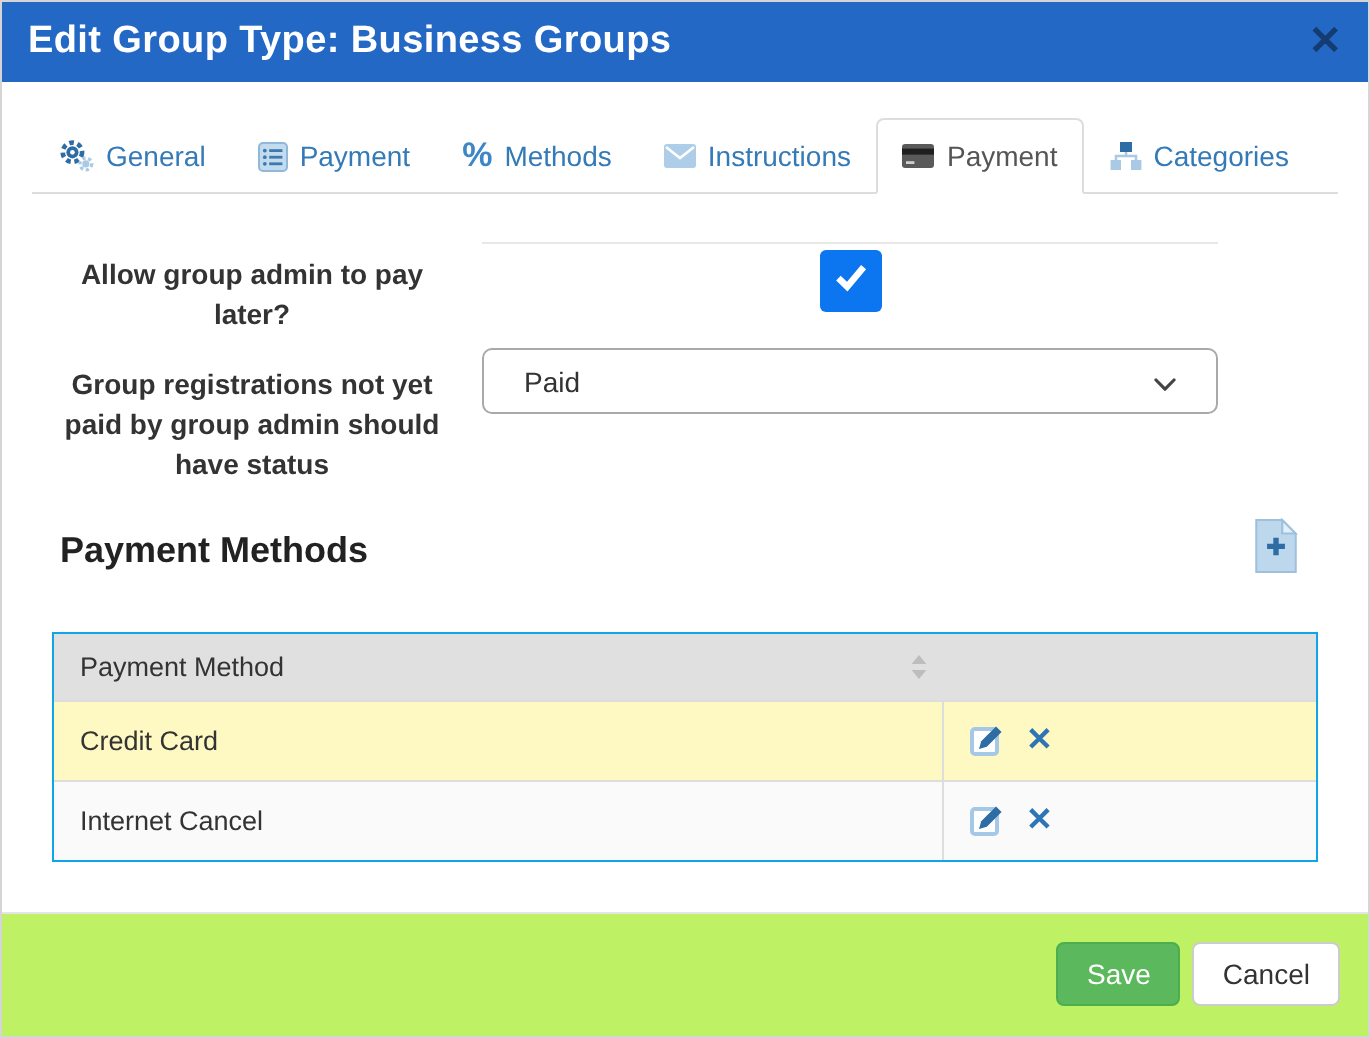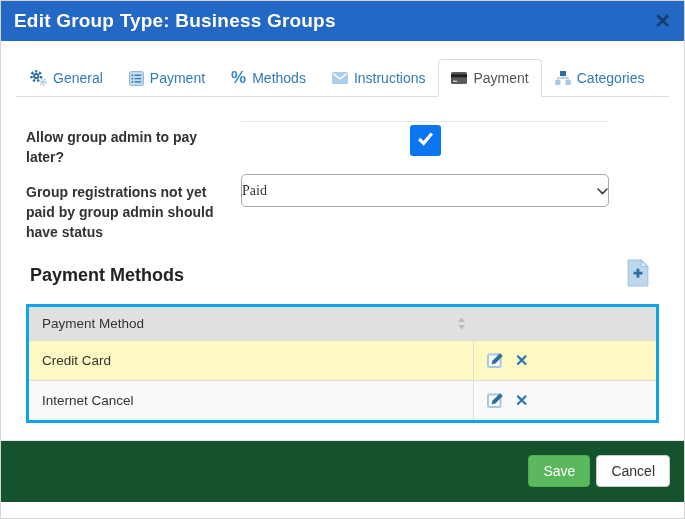--- a/index.html
+++ b/index.html
@@ -33,70 +33,70 @@
     background:#fff;color:#555;border-color:#ddd #ddd #fff #ddd;
   }
   .tab .ticon{display:inline-flex;align-items:center;}
   .pct{font-weight:700;font-size:17px;color:#3e86c6;line-height:1;}
   
   .content{padding:0 25px;}
   .form-group{display:flex;}
   .fg-1{margin-top:24px;}
   .fg-2{margin-top:7px;}
   .form-label{
-    width:215px;padding-right:15px;text-align:left;font-weight:700;
+    width:215px;padding-right:15px;text-align:center;font-weight:700;
     font-size:14px;line-height:20px;color:#333;flex:none;
   }
   .fg-1 .form-label{padding-top:6px;}
   .fg-2 .form-label{padding-top:8px;}
   .form-field{width:368px;flex:none;}
   .checkbox-cell{
     border-top:1px solid #e8e8e8;display:flex;justify-content:center;
     padding-top:3px;
   }
   .checkbox{
     width:31px;height:31px;background:#0c75f0;border-radius:3px;
     display:flex;align-items:center;justify-content:center;cursor:pointer;
   }
   .select{
     height:33px;border:1px solid #a9a9a9;border-radius:5px;background:#fff;
     display:flex;align-items:center;justify-content:space-between;
-    padding:0 0;font-size:14px;color:#333;cursor:pointer;font-family:Liberation Serif, serif;
+    padding:0 20px;font-size:14px;color:#333;cursor:pointer;
   }
   
   .pm-head{
     display:flex;align-items:center;margin-top:18px;height:30px;
   }
   .pm-title{font-size:18px;font-weight:700;color:#222;margin-left:4px;}
   .add-btn{margin-left:auto;margin-right:10px;cursor:pointer;display:flex;}
   .pm-table{
-    margin-top:14px;border:3px solid #0ea5e9;font-size:13.5px;
+    margin-top:26px;border:1px solid #0ea5e9;font-size:13.5px;
   }
   .pm-thead{
     background:#e0e0e0;height:33px;display:flex;align-items:center;
   }
   .th-cell{
     width:445px;display:flex;align-items:center;padding-left:13px;
     cursor:pointer;height:100%;
   }
   .th-sort{margin-left:auto;margin-right:8px;display:flex;}
   .pm-row{display:flex;height:40px;border-top:1px solid #ddd;background:#fef9c3;}
   .pm-row.odd{background:#fafafa;}
   .cell-name{
     width:445px;display:flex;align-items:center;padding-left:13px;
     border-right:1px solid #ddd;
   }
   .cell-actions{flex:1;display:flex;align-items:center;padding-left:12px;gap:10px;}
   .icon-btn{display:flex;align-items:center;cursor:pointer;line-height:1;}
   .x-glyph{color:#2e75b6;font-size:16px;font-weight:700;}
   
   .modal-footer{
-    position:absolute;left:0;right:0;bottom:16px;height:62px;
+    position:absolute;left:0;right:0;bottom:0;height:62px;
     border-top:1px solid #e5e5e5;display:flex;justify-content:flex-end;
-    align-items:flex-start;padding:14px 14px 0 0;gap:6px;background:#14532d;
+    align-items:flex-start;padding:14px 14px 0 0;gap:6px;background:#bef264;
   }
   .btn{
     height:32px;padding:0 14px;font-size:14px;border-radius:4px;cursor:pointer;
     font-family:"Liberation Sans",sans-serif;display:flex;align-items:center;
   }
   .btn-save{background:#5cb85c;border:1px solid #4cae4c;color:#fff;}
   .btn-cancel{background:#fff;border:1px solid #ccc;color:#333;}
 </style>
 </head>
 <body>

